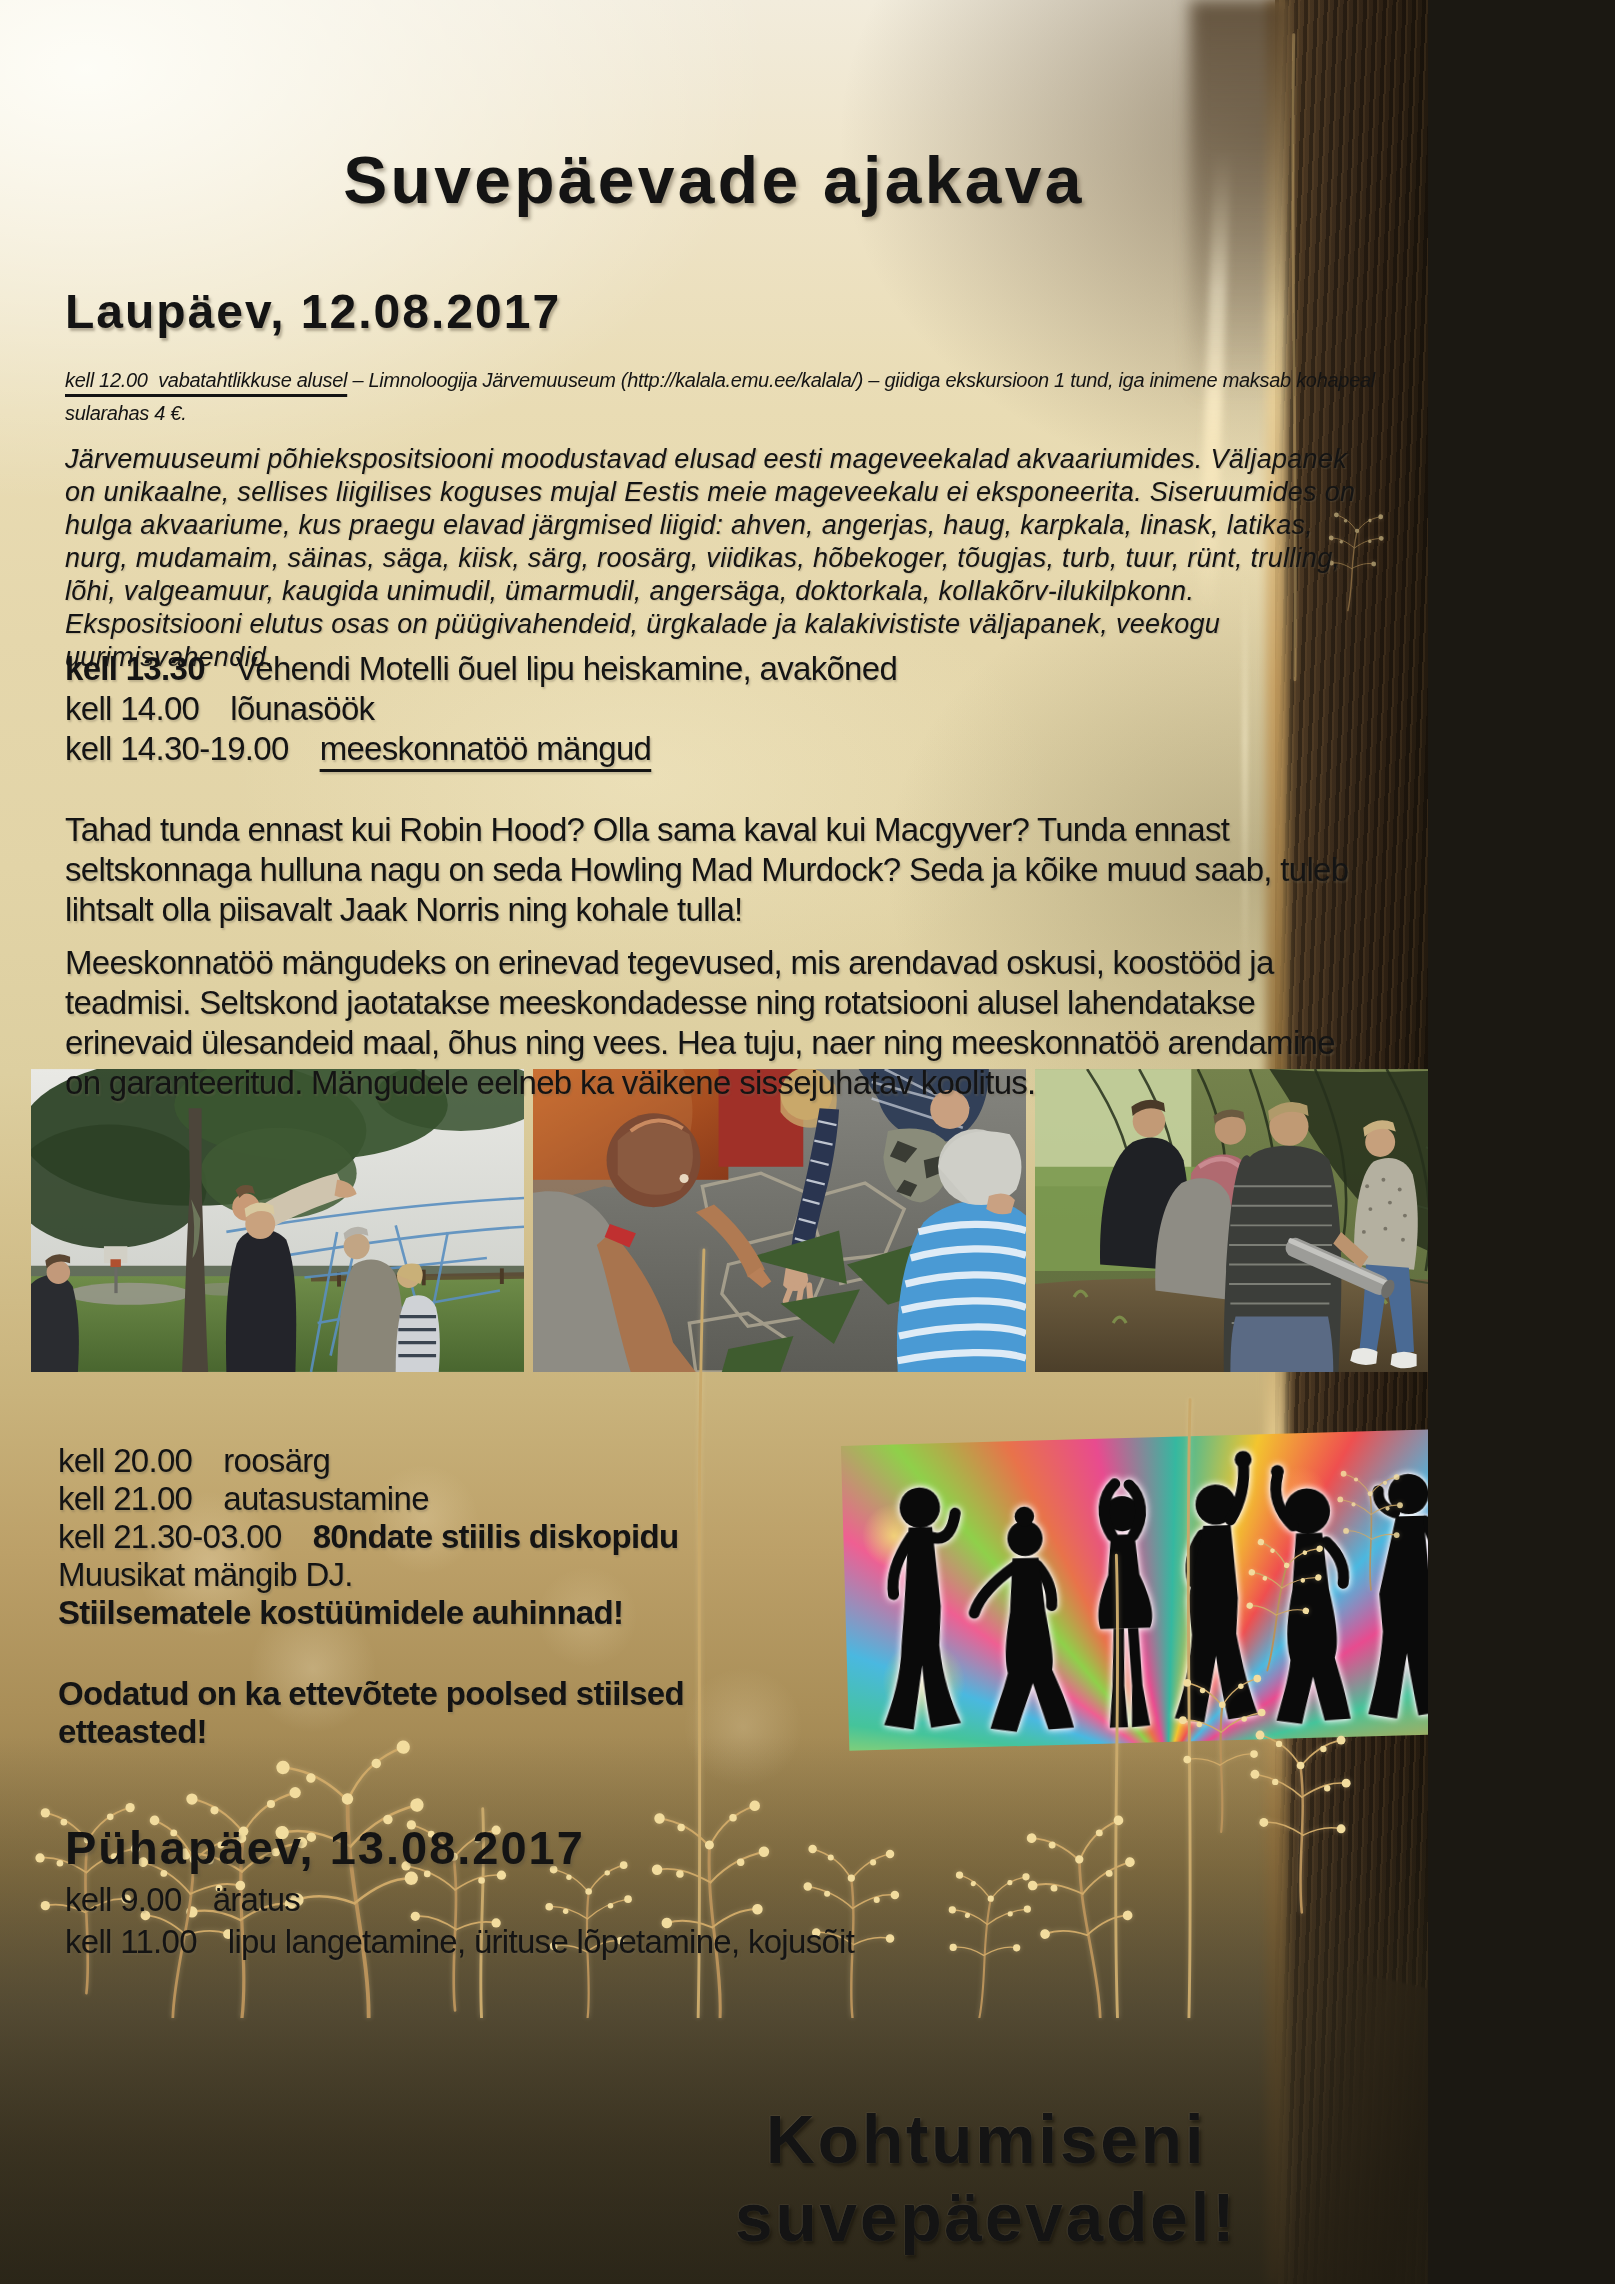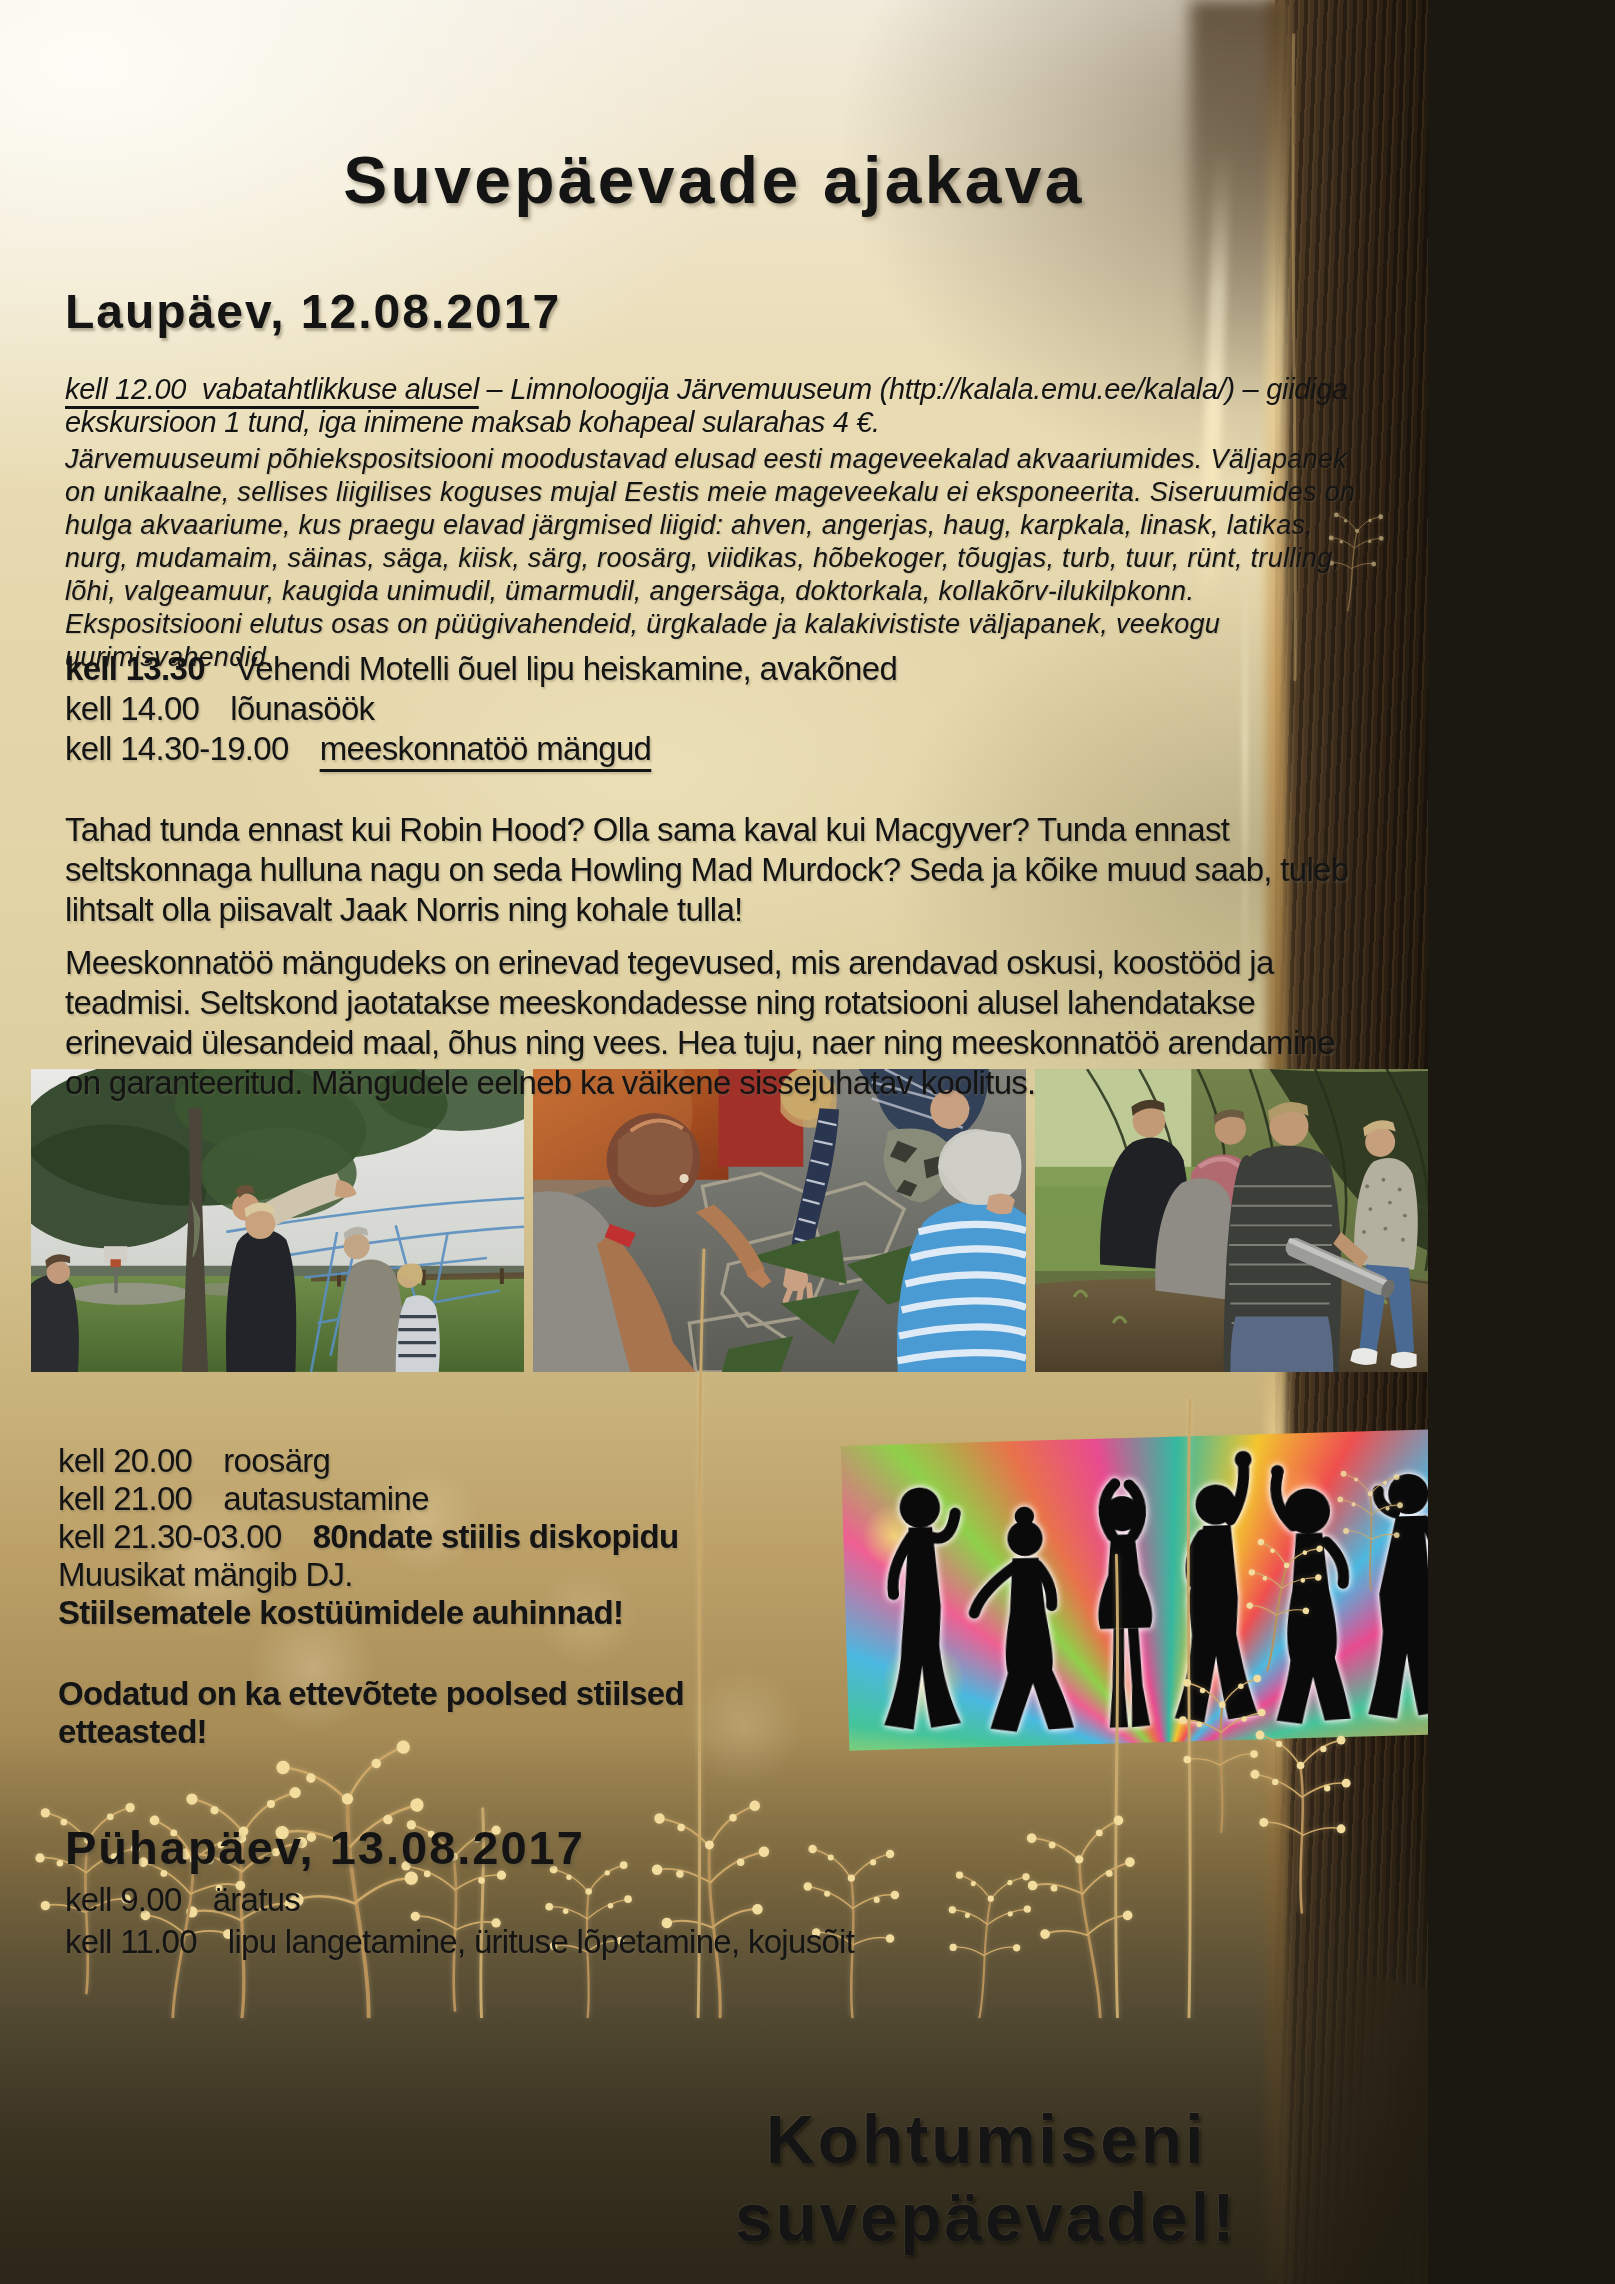--- a/index.html
+++ b/index.html
@@ -46,21 +46,21 @@
   .bottom-shade{position:absolute;z-index:1;inset:0;pointer-events:none;
     background:linear-gradient(180deg,rgba(40,36,22,0) 76%,rgba(44,40,26,.45) 88%,rgba(34,30,19,.72) 100%);}
   
   .txt{position:absolute;z-index:6;}
   .pre{white-space:pre-wrap;}
   .title{left:0;right:0;top:142px;text-align:center;font-size:66px;font-weight:bold;letter-spacing:3.3px;
     text-shadow:2.6px 3.3px 3.9px rgba(90,80,60,.45);}
   .h-day{font-size:48px;font-weight:bold;letter-spacing:2px;text-shadow:2px 2.6px 2.6px rgba(90,80,60,.4);}
   .h-laupaev{left:65px;top:284px;}
   .h-puhapaev{left:65px;top:1820px;font-size:47px;}
-  .intro{left:65px;top:344px;width:1362px;font-size:29px;font-style:italic;line-height:33px;letter-spacing:-0.3px;}
+  .intro{left:65px;top:344px;width:1362px;font-size:20px;font-style:italic;line-height:33px;letter-spacing:-0.3px;}
   .intro .u1{text-decoration:underline;text-decoration-thickness:2.6px;text-underline-offset:6.5px;}
   .museum{left:65px;top:424px;width:1297px;font-size:27px;font-style:italic;line-height:33px;letter-spacing:0.3px;
     text-shadow:1.3px 1.3px 1.3px rgba(110,100,80,.3);margin-top:19px;}
   .body-text{font-size:33px;line-height:40px;letter-spacing:-0.7px;text-shadow:1.3px 2px 2px rgba(110,100,80,.33);}
   .sched{display:flex;flex-direction:column;}
   .row{display:flex;align-items:flex-end;}
   .row .time{margin-right:31px;flex:0 0 auto;}
   .bold{font-weight:bold;}
   .u2{text-decoration:underline;text-decoration-thickness:3.3px;text-underline-offset:9px;}
   .sched1{left:65px;top:649px;}

